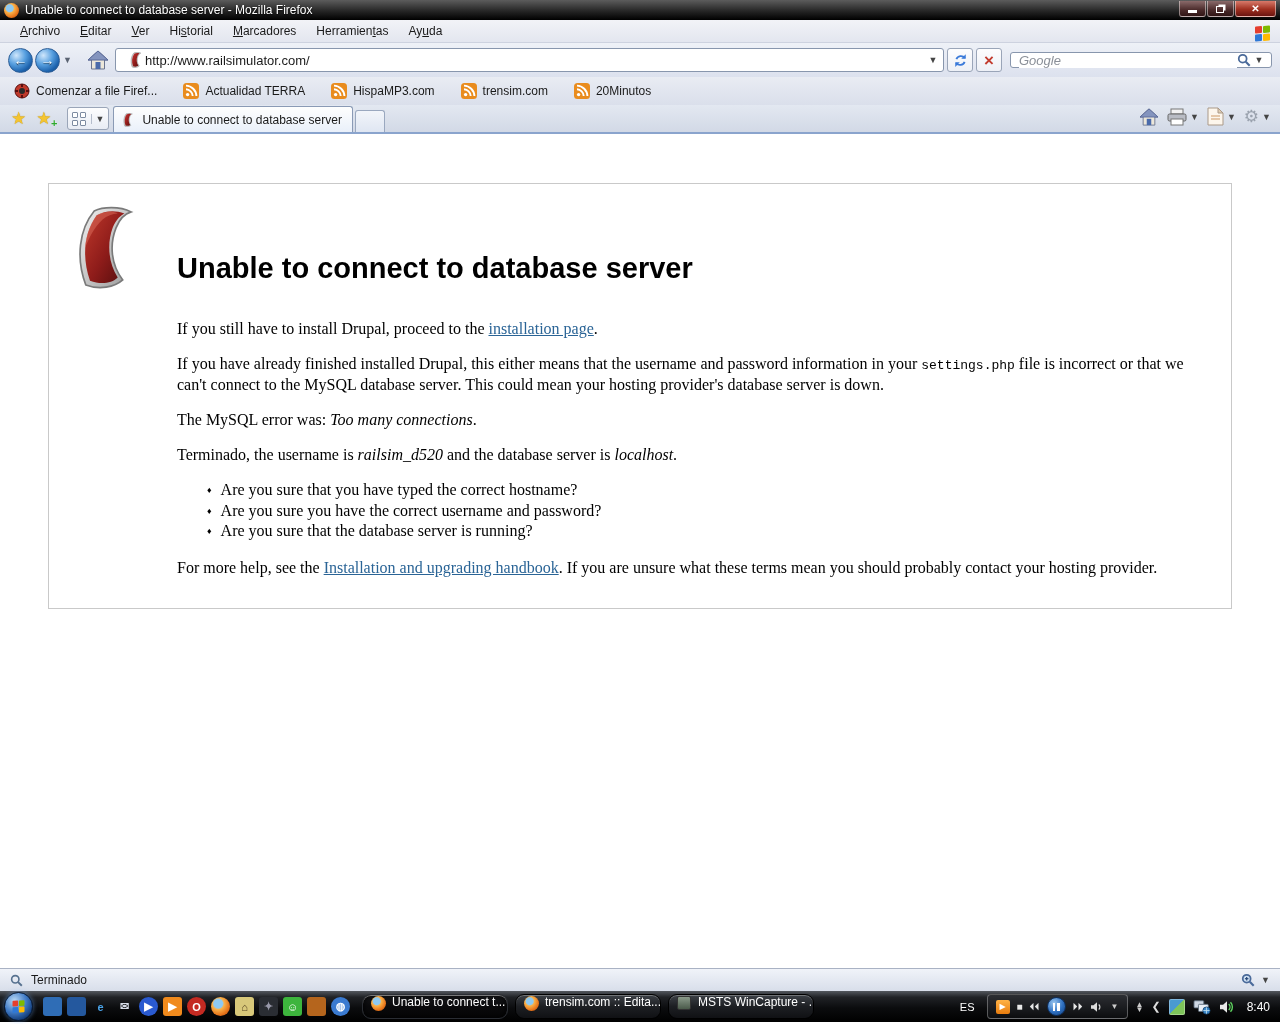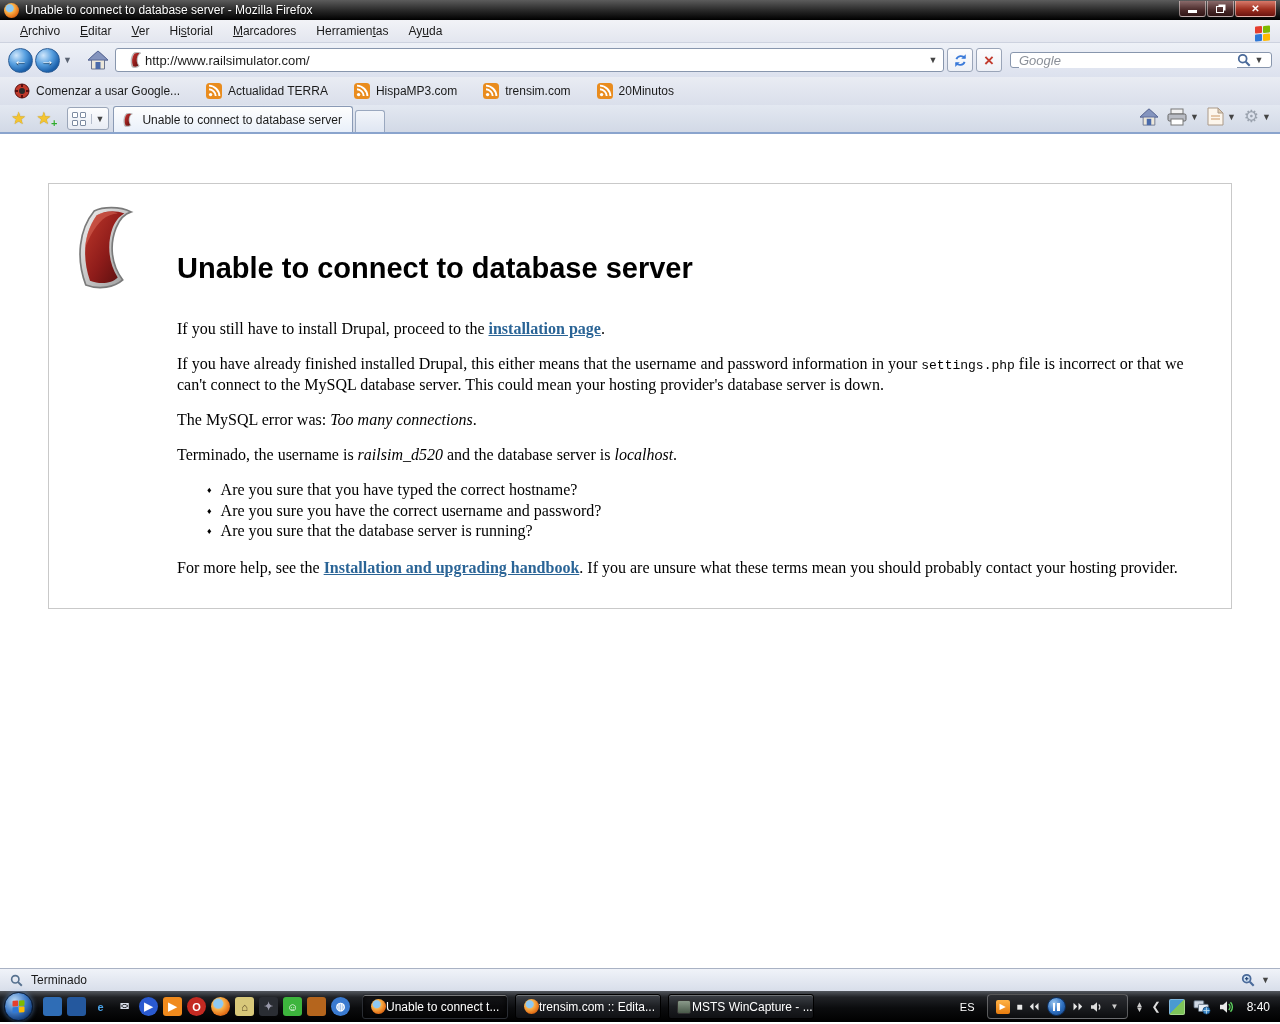--- a/index.html
+++ b/index.html
@@ -64,38 +64,38 @@
   .tool .caret { font-size:9px; color:#444; margin-left:3px; }
 
   
   .content { height:834px; background:#fff; position:relative; }
   .errorbox { position:absolute; left:48px; top:49px; width:1184px; height:426px; border:1px solid #c9c9c9; background:#fff; }
   .drupal-logo { position:absolute; left:20px; top:20px; width:84px; height:88px; }
   .boxtext { padding:20px 18px 0 128px; font-family:"Liberation Serif", serif; font-size:16px; color:#000; }
   .boxtext h1 { font-family:"Liberation Sans", sans-serif; font-size:29px; font-weight:bold; margin:48px 0 34px; color:#000; }
   .boxtext p { margin:16px 0; line-height:19px; }
   .boxtext code { font-family:"Liberation Mono", monospace; font-size:13px; }
-  .boxtext a { color:var(--link,#2a6496); font-weight:bold; text-decoration:underline; cursor:pointer; }
+  .boxtext a { color:var(--link,#2a6496); font-weight:normal; text-decoration:underline; cursor:pointer; }
   .boxtext ul { margin:16px 0; padding-left:30px; list-style:none; }
   .boxtext li { line-height:19.5px; }
   .boxtext li::before { content:"♦"; font-size:9px; margin-right:9px; vertical-align:2px; }
 
   
   .statusbar { height:23px; background:linear-gradient(#f0f3f9,#d8deea); border-top:1px solid #a9b2c4; display:flex; align-items:center; padding:0 10px; font-size:12px; color:#1a1a1a; }
   .statusbar .right { margin-left:auto; display:flex; align-items:center; gap:6px; }
   .statusbar .caret { font-size:9px; color:#444; }
 
   
   .taskbar { height:31px; background:linear-gradient(#53575e,#202226 20%,#0b0c0e 55%,#000); display:flex; align-items:center; padding:0 6px 0 4px; color:#fff; }
   .orb { width:29px; height:29px; border-radius:50%; background:radial-gradient(circle at 35% 28%, #b8d8f5, #3f7ac6 45%, #123a75 78%, #071d3d); border:1px solid #0a2040; display:flex; align-items:center; justify-content:center; cursor:pointer; box-shadow:0 0 5px rgba(120,180,255,.5); }
   .quicklaunch { display:flex; align-items:center; gap:5px; margin-left:10px; }
   .ql { width:19px; height:19px; border-radius:3px; display:flex; align-items:center; justify-content:center; font-size:11px; font-weight:bold; cursor:pointer; color:#fff; }
   .ffball { border-radius:50%; background:radial-gradient(circle at 38% 35%, #8ec9f2 0 26%, #f9b24a 34%, #e8761b 65%, #a33f08); }
   .taskbtns { display:flex; align-items:center; gap:7px; margin-left:12px; }
-  .taskbtn { width:146px; height:25px; border:1px solid #000; border-radius:3px; background:linear-gradient(#3d4147,#1d1f23 50%,#101114); box-shadow:inset 0 1px rgba(255,255,255,.28); display:flex; align-items:center; padding:0 7px; font-size:12px; color:#fff; cursor:pointer; white-space:nowrap; overflow:hidden; }
+  .taskbtn { width:146px; height:25px; border:1px solid #000; border-radius:9px; background:linear-gradient(#3d4147,#1d1f23 50%,#101114); box-shadow:inset 0 1px rgba(255,255,255,.28); display:flex; gap:6px; padding:0 7px; font-size:12px; color:#fff; cursor:pointer; white-space:nowrap; overflow:hidden; }
   .taskbtn.active { background:linear-gradient(#17181b,#0a0a0c 50%,#050506); box-shadow:inset 0 1px rgba(255,255,255,.45), inset 0 0 6px #000; border-color:#2a2d33; }
   .taskbtn .ico { flex:0 0 auto; width:16px; height:16px; display:flex; align-items:center; justify-content:center; }
   .wincap { width:14px; height:14px; border-radius:2px; background:linear-gradient(#8a9a8a,#4a5a4a); border:1px solid #333; }
   .tray { margin-left:auto; display:flex; align-items:center; gap:8px; }
   .lang { font-size:11px; color:#fff; padding:2px 4px; cursor:pointer; }
   .mediapill { height:25px; background:linear-gradient(#2c2e33,#0c0d0f); border:1px solid rgba(255,255,255,.3); border-radius:4px; display:flex; align-items:center; gap:7px; padding:0 8px; }
   .mediapill .wmp { width:14px; height:14px; border-radius:2px; background:linear-gradient(#ffb347,#e87c0e); color:#fff; font-size:8px; display:flex; align-items:center; justify-content:center; cursor:pointer; }
   .mediapill .mbtn { color:#e8e8e8; font-size:10px; cursor:pointer; }
   .pausecirc { width:19px; height:19px; border-radius:50%; background:radial-gradient(circle at 35% 30%, #9cc8f0, #2e6fc0 55%, #12407e); border:1px solid #0e3060; display:flex; align-items:center; justify-content:center; gap:2px; cursor:pointer; }
   .pausecirc i { width:2.5px; height:8px; background:#fff; display:block; }
@@ -195,21 +195,21 @@
 
   <div class="bookmarksbar">
       <div class="bookmark">
         <span class="bm-icon">
           <svg width="16" height="16" viewBox="0 0 16 16">
             <circle cx="8" cy="8" r="7" fill="#c0392b" stroke="#5a0f0f"></circle>
             <circle cx="8" cy="8" r="3" fill="#2a2a2a"></circle>
             <path d="M8,1 v3 M8,12 v3 M1,8 h3 M12,8 h3" stroke="#5a0f0f" stroke-width="2"></path>
           </svg>
         </span>
-        <span>Comenzar a usar Google...</span>
+        <span>Comenzar a file Firef...</span>
       </div>
       <div class="bookmark">
         <span class="bm-icon">
           <svg width="16" height="16" viewBox="0 0 16 16">
             <rect width="16" height="16" rx="3.5" fill="#e98c1e"></rect>
             <circle cx="4.6" cy="11.6" r="1.7" fill="#fff"></circle>
             <path d="M3,6.3 a7,7 0 0 1 6.7,6.7 M3,2.6 a10.8,10.8 0 0 1 10.4,10.4" stroke="#fff" stroke-width="1.9" fill="none"></path>
           </svg>
         </span>
         <span>Actualidad TERRA</span>

